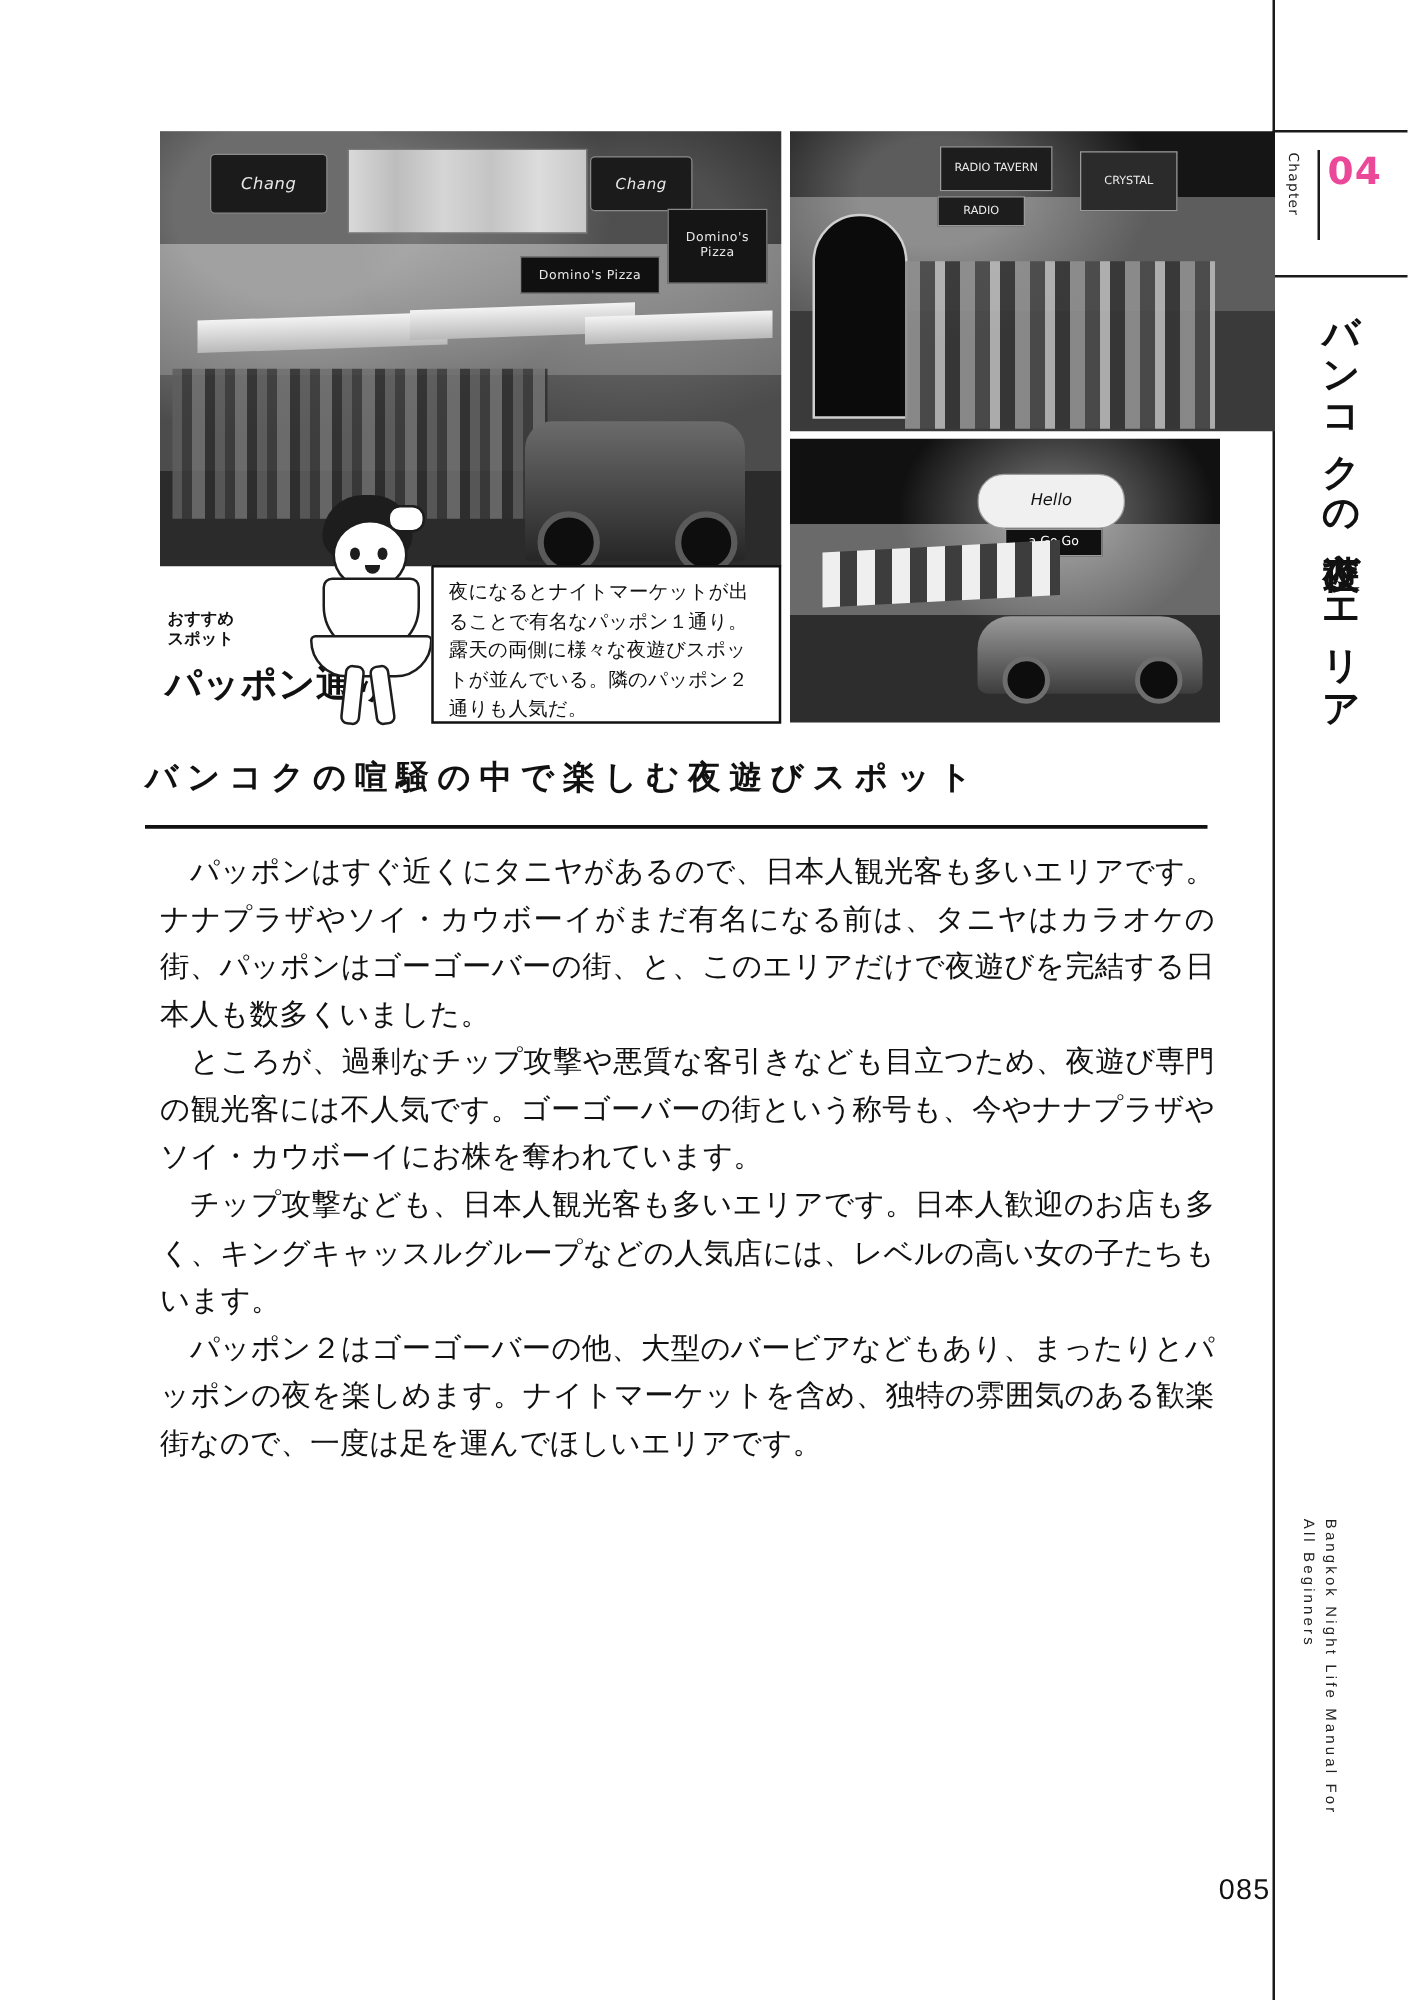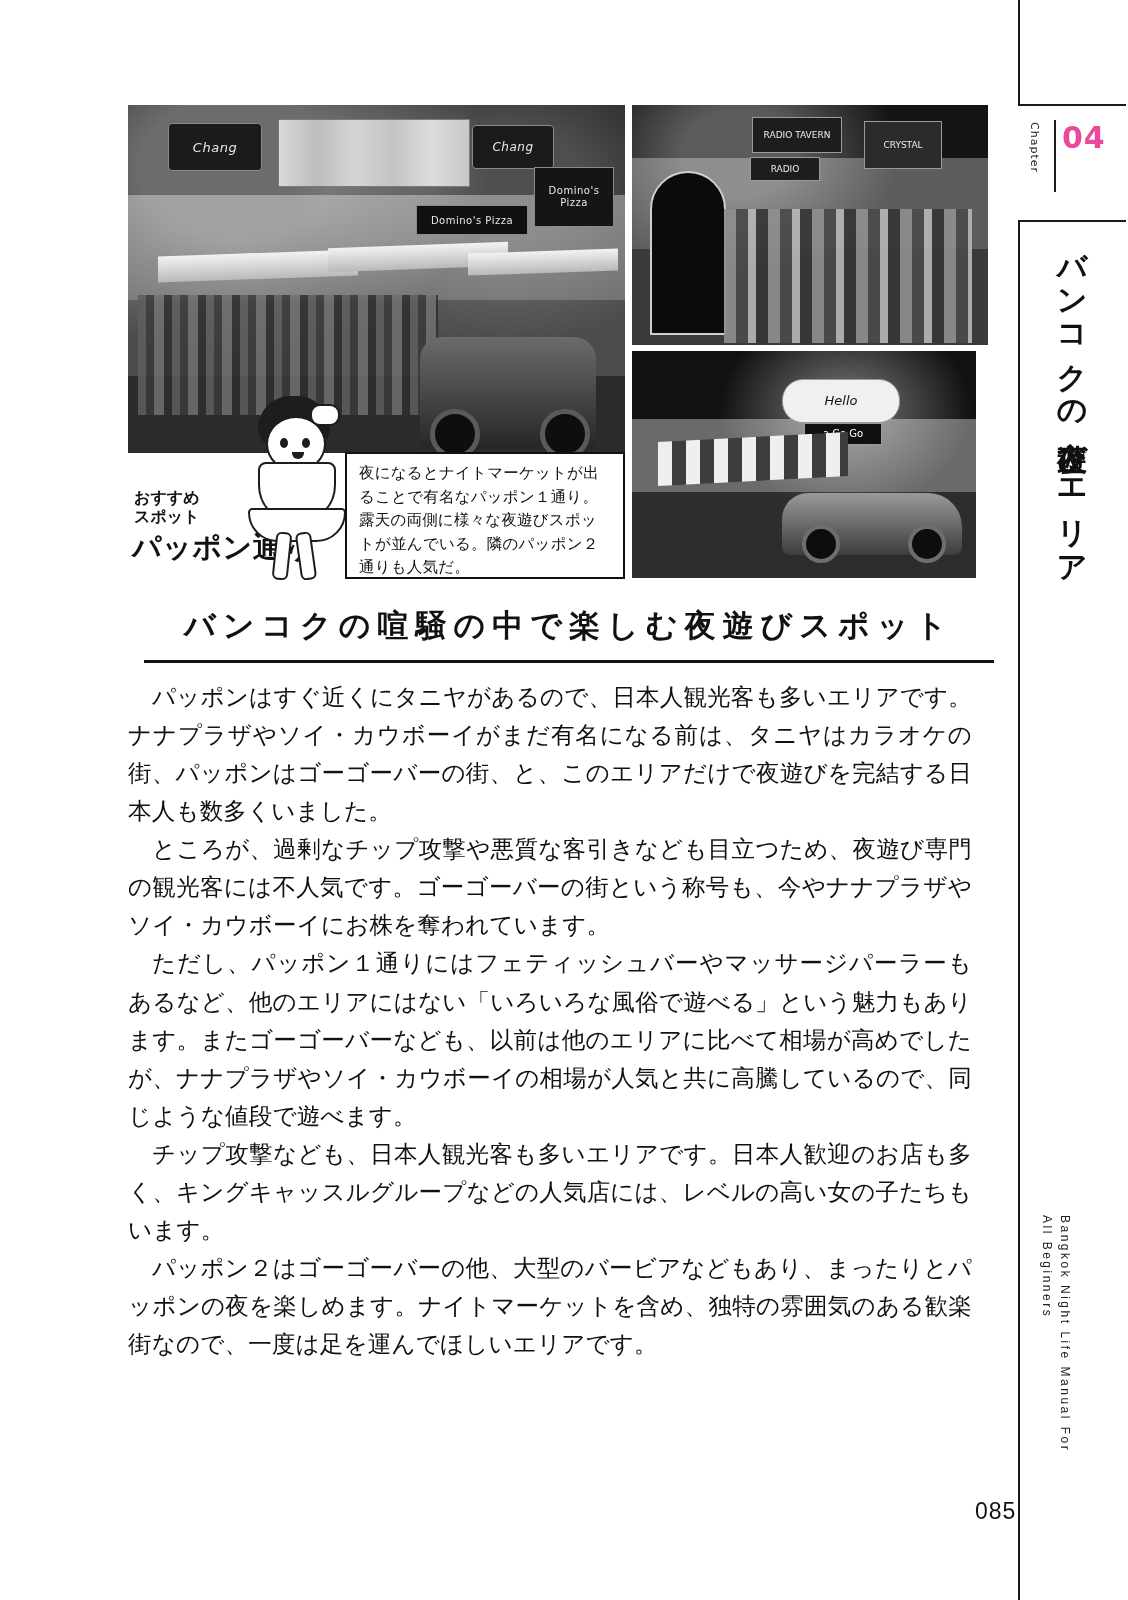--- a/index.html
+++ b/index.html
@@ -179,21 +179,21 @@
   }
   .crowd {
     position: absolute; left: 10px; top: 190px; width: 300px; height: 120px;
     background: repeating-linear-gradient(90deg,#5e5e5e 0 8px,#3a3a3a 8px 16px,#707070 16px 26px,#2e2e2e 26px 34px);
     opacity: .85;
   }
 
   #photo-top-right {
     left: 632px;
     top: 105px;
-    width: 356px;
+    width: 388px;
     height: 240px;
     background:
       radial-gradient(ellipse at 30% 20%, rgba(255,255,255,0.30) 0 16%, rgba(0,0,0,0) 45%),
       linear-gradient(#151515 0 22%, #5d5d5d 22% 60%, #3a3a3a 60% 100%);
   }
   #photo-bottom-right {
     left: 632px;
     top: 351px;
     width: 344px;
     height: 227px;
@@ -256,21 +256,21 @@
     position: absolute;
     left: 128px;
     top: 452px;
     width: 218px;
     height: 127px;
   }
   .reco-label {
     position: absolute;
     left: 6px;
     top: 36px;
-    font-size: 16px;
+    font-size: 13px;
     font-weight: bold;
     line-height: 1.2;
     color: #111;
     letter-spacing: 0px;
   }
   .reco-name {
     position: absolute;
     left: 4px;
     top: 76px;
     font-size: 29px;
@@ -295,28 +295,28 @@
   .chara .bow { position:absolute; left: 74px; top: 14px; width: 26px; height: 18px; background:#ffffff; border:2px solid #1d1d1d; border-radius: 10px;}
   .chara .body { position:absolute; left: 22px; top: 72px; width: 74px; height: 58px; background:#ffffff; border:2px solid #1d1d1d; border-radius: 8px 8px 40px 40px;}
   .chara .skirt { position:absolute; left: 12px; top: 118px; width: 94px; height: 30px; background:#ffffff; border:2px solid #1d1d1d; border-radius: 6px 6px 40px 40px;}
   .chara .leg { position:absolute; width: 12px; height: 44px; background:#ffffff; border:2px solid #1d1d1d; border-radius: 6px; top: 142px;}
   .chara .leg.l { left: 38px; transform: rotate(6deg); }
   .chara .leg.r { left: 62px; transform: rotate(-8deg); }
 
   
   .headline {
     position: absolute;
-    left: 144px;
+    left: 116px;
     top: 605px;
     width: 850px;
     height: 58px;
     border-bottom: 3px solid #111111;
     box-sizing: border-box;
-    text-align: center;
-    font-size: 31px;
+    text-align: left;
+    font-size: 26px;
     font-weight: bold;
     letter-spacing: 7px;
     line-height: 1.35;
     color: #111111;
   }
 
   
   .body-col {
     position: absolute;
     left: 128px;
@@ -414,18 +414,17 @@
     </div>
   </div>
 
   <div class="caption-box">夜になるとナイトマーケットが出ることで有名なパッポン１通り。露天の両側に様々な夜遊びスポットが並んでいる。隣のパッポン２通りも人気だ。</div>
 
   <div class="headline">バンコクの喧騒の中で楽しむ夜遊びスポット</div>
 
   <div class="body-col">
     <p>パッポンはすぐ近くにタニヤがあるので、日本人観光客も多いエリアです。ナナプラザやソイ・カウボーイがまだ有名になる前は、タニヤはカラオケの街、パッポンはゴーゴーバーの街、と、このエリアだけで夜遊びを完結する日本人も数多くいました。</p>
     <p>ところが、過剰なチップ攻撃や悪質な客引きなども目立つため、夜遊び専門の観光客には不人気です。ゴーゴーバーの街という称号も、今やナナプラザやソイ・カウボーイにお株を奪われています。</p>
-    <p>ただし、パッポン１通りにはフェティッシュバーやマッサージパーラーもあるなど、他のエリアにはない「いろいろな風俗で遊べる」という魅力もあります。またゴーゴーバーなども、以前は他のエリアに比べて相場が高めでしたが、ナナプラザやソイ・カウボーイの相場が人気と共に高騰しているので、同じような値段で遊べます。</p>
     <p>チップ攻撃なども、日本人観光客も多いエリアです。日本人歓迎のお店も多く、キングキャッスルグループなどの人気店には、レベルの高い女の子たちもいます。</p>
     <p>パッポン２はゴーゴーバーの他、大型のバービアなどもあり、まったりとパッポンの夜を楽しめます。ナイトマーケットを含め、独特の雰囲気のある歓楽街なので、一度は足を運んでほしいエリアです。</p>
   </div>
 
 </div>
 
 </body></html>

